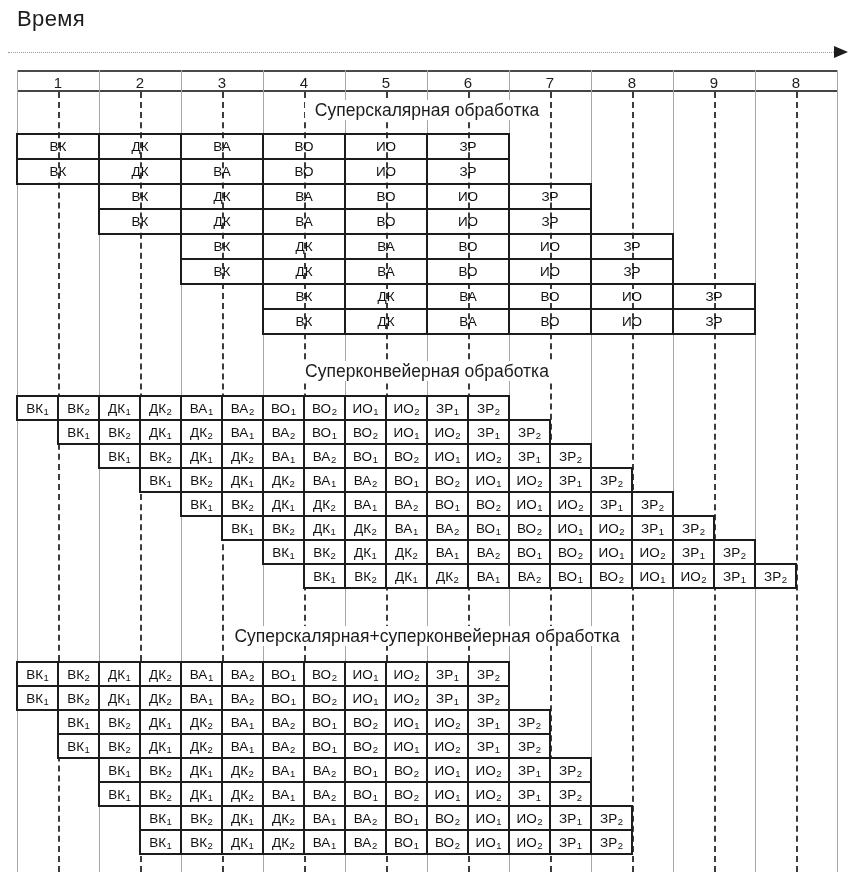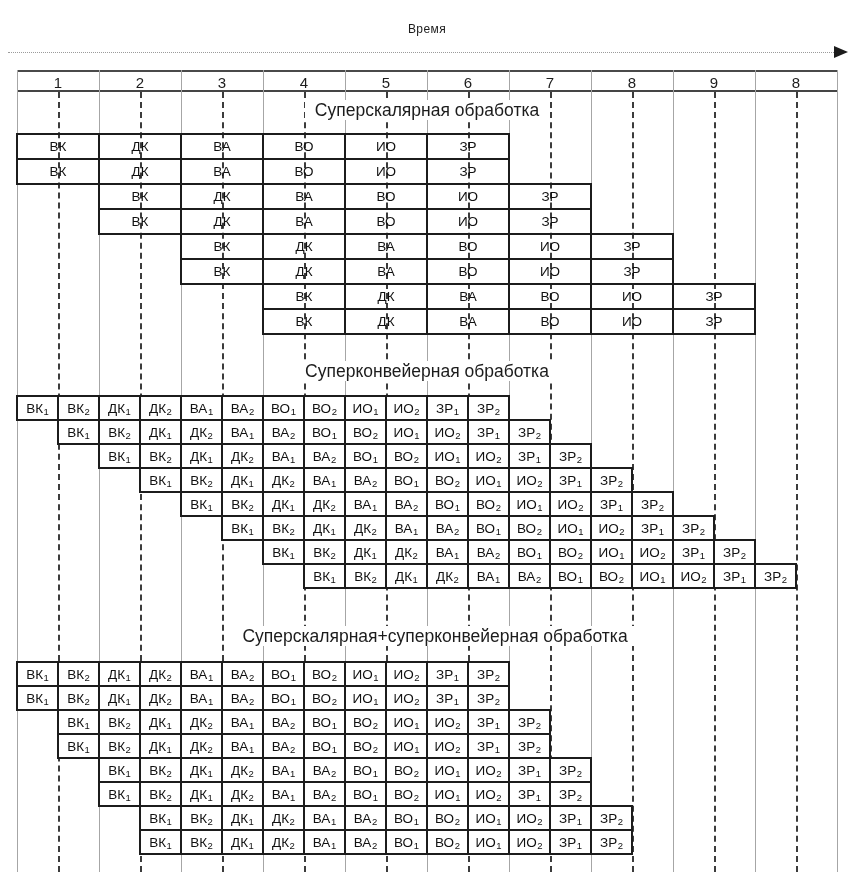--- a/index.html
+++ b/index.html
@@ -8,22 +8,22 @@
     width: 857px; height: 891px;
     font-family: "Liberation Sans", "DejaVu Sans", sans-serif;
     color: var(--text, #111);
   }
   #diagram {
     position: relative; width: 857px; height: 891px;
     background: var(--bg, #fff); overflow: hidden;
   }
   .abs { position: absolute; }
   .axis-title {
-    left: 17px; top: 22px; width: 820px;
-    text-align: center; font-size: 12px; letter-spacing: 0.4px;
+    left: 17px; top: 6px; width: 820px;
+    text-align: left; font-size: 22px; letter-spacing: 0.4px;
     color: var(--line, #1c1c1c);
   }
   .arrow-line {
     left: 8px; top: 52px; width: 832px; height: 0;
     border-top: 1px dotted #9b9b9b;
   }
   .arrow-head {
     left: 834px; top: 46px; width: 0; height: 0;
     border-left: 14px solid var(--line, #1c1c1c);
     border-top: 6px solid transparent;
@@ -636,21 +636,21 @@
         <div class="cell abs" style="left: 713px; top: 563px; width: 43px; height: 26px;">
           <span>ЗР</span>
           <span class="sub">1</span>
         </div>
         <div class="cell abs" style="left: 754px; top: 563px; width: 43px; height: 26px;">
           <span>ЗР</span>
           <span class="sub">2</span>
         </div>
       </div>
       <div>
-        <div class="abs section-title" style="top: 623px; margin-left: 8px;"><span>Суперскалярная+суперконвейерная обработка</span></div>
+        <div class="abs section-title" style="top: 623px;"><span>Суперскалярная+суперконвейерная обработка</span></div>
         <div class="cell abs" style="left: 16px; top: 661px; width: 43px; height: 26px;">
           <span>ВК</span>
           <span class="sub">1</span>
         </div>
         <div class="cell abs" style="left: 57px; top: 661px; width: 43px; height: 26px;">
           <span>ВК</span>
           <span class="sub">2</span>
         </div>
         <div class="cell abs" style="left: 98px; top: 661px; width: 43px; height: 26px;">
           <span>ДК</span>

